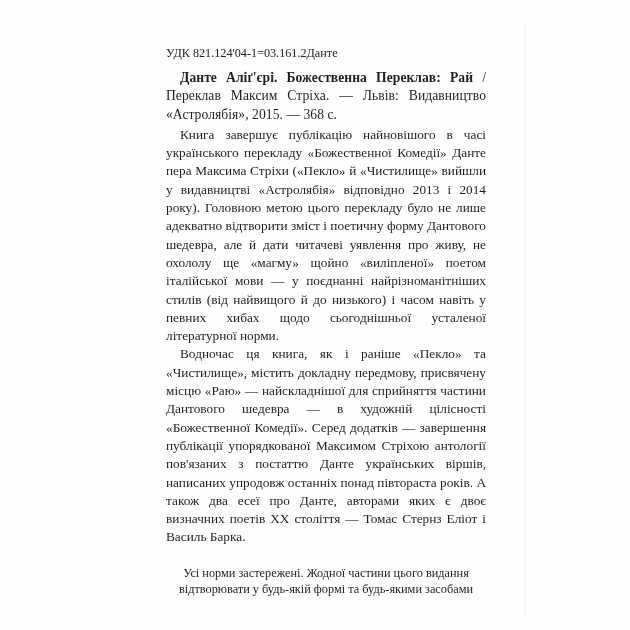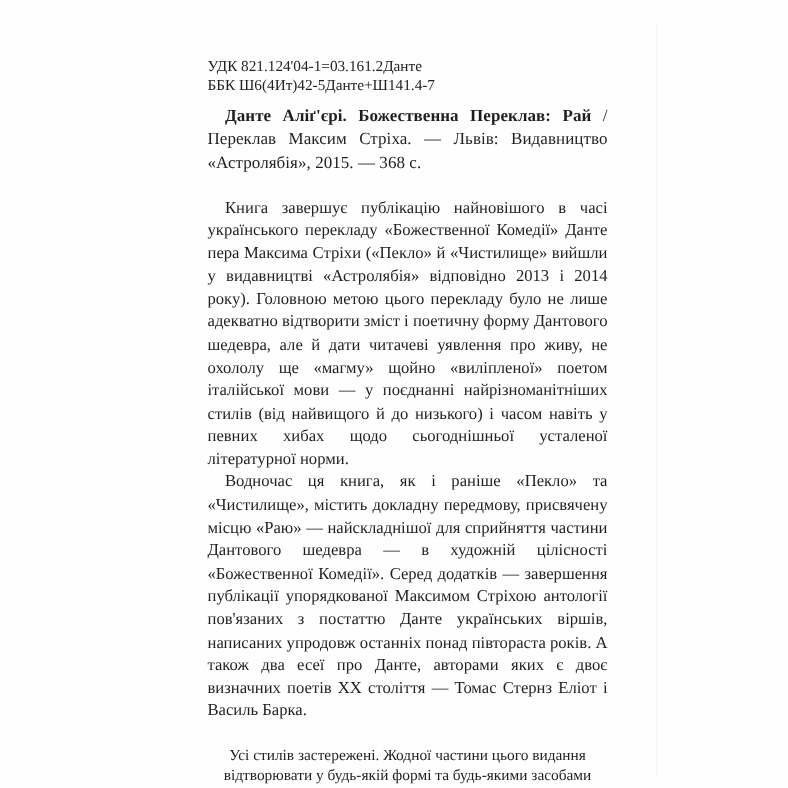--- a/index.html
+++ b/index.html
@@ -40,21 +40,21 @@
       font-size: 13.6px;
       line-height: 18.3px;
       text-align: justify;
       text-indent: 14px;
       letter-spacing: 0.05px;
     }
     .biblio .title {
       font-weight: bold;
     }
     .abstract {
-      margin-top: 18px;
+      margin-top: 2px;
       font-family: "Liberation Serif", "DejaVu Serif", serif;
       font-size: 13.3px;
       line-height: 18.3px;
       text-align: justify;
     }
     .abstract p {
       margin: 0;
       text-indent: 14px;
     }
     .rights {
@@ -78,30 +78,29 @@
 </head>
 <body>
 
 <div class="page">
   <div class="showthrough"></div>
 
   <div class="content">
 
     <div class="classif">
       <div>УДК 821.124'04-1=03.161.2Данте</div>
-      <div>ББК Ш6(4Ит)42-5Данте+Ш141.4-7</div>
     </div>
 
     <div class="biblio"><span class="title">Данте Аліґ'єрі. Божественна Переклав: Рай</span><span> / Переклав Максим Стріха. — Львів: Видавництво «Астролябія», 2015. — 368 с.</span></div>
 
     <div class="abstract">
       <p>Книга завершує публікацію найновішого в часі українського перекладу «Божественної Комедії» Данте пера Максима Стріхи («Пекло» й «Чистилище» вийшли у видавництві «Астролябія» відповідно 2013 і 2014 року). Головною метою цього перекладу було не лише адекватно відтворити зміст і поетичну форму Дантового шедевра, але й дати читачеві уявлення про живу, не охололу ще «магму» щойно «виліпленої» поетом італійської мови — у поєднанні найрізноманітніших стилів (від найвищого й до низького) і часом навіть у певних хибах щодо сьогоднішньої усталеної літературної норми.</p>
       <p>Водночас ця книга, як і раніше «Пекло» та «Чистилище», містить докладну передмову, присвячену місцю «Раю» — найскладнішої для сприйняття частини Дантового шедевра — в художній цілісності «Божественної Комедії». Серед додатків — завершення публікації упорядкованої Максимом Стріхою антології пов'язаних з постаттю Данте українських віршів, написаних упродовж останніх понад півтораста років. А також два есеї про Данте, авторами яких є двоє визначних поетів XX століття — Томас Стернз Еліот і Василь Барка.</p>
     </div>
 
     <div class="rights">
-      <div>Усі стилів застережені. Жодної частини цього видання</div>
+      <div>Усі норми застережені. Жодної частини цього видання</div>
       <div>відтворювати у будь-якій формі та будь-якими засобами</div>
 
     </div>
 
   </div>
 </div>
 
 </body></html>

